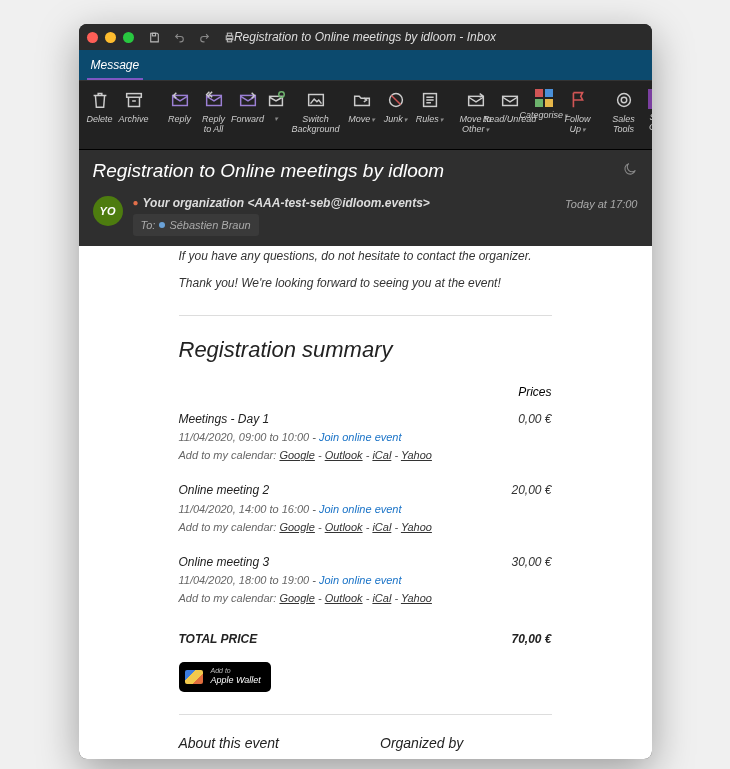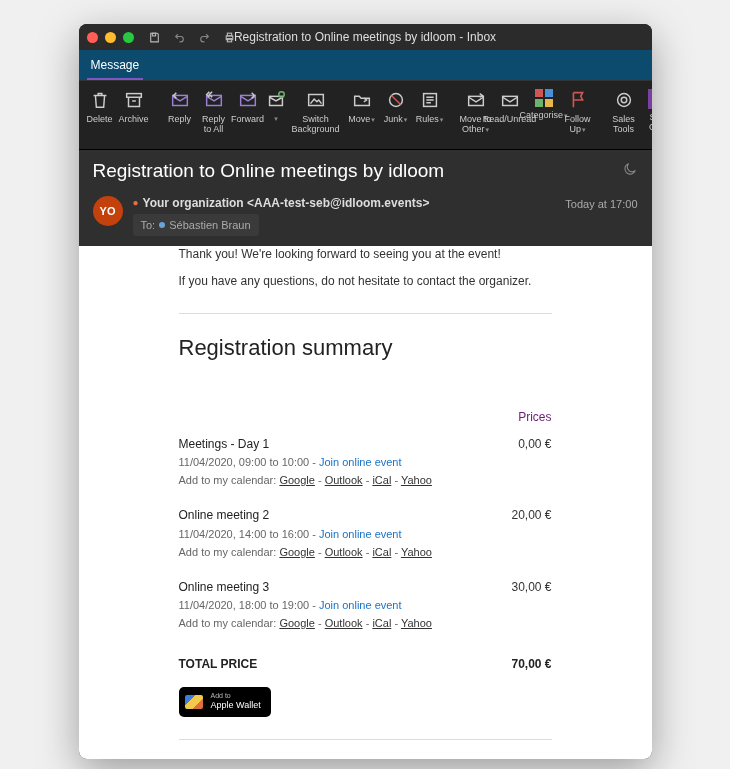--- a/index.html
+++ b/index.html
@@ -12,20 +12,21 @@
     justify-content: center;
   }
   .window {
     width: 573px;
     background: #1e1e1e;
     border-radius: 8px;
     box-shadow: 0 12px 40px rgba(0,0,0,0.35);
     overflow: hidden;
     font-size: 12px;
     color: #ddd;
+    font-style: italic;
   }
   
   .titlebar {
     height: 26px;
     display: flex;
     align-items: center;
     padding: 0 8px;
     background: #2b2b2b;
     position: relative;
   }
@@ -83,21 +84,21 @@
   .subject { font-size: 19px; color: #fff; font-weight: 400; margin-bottom: 8px; display:flex; align-items:center;gap:12px; }
   .moon { margin-left:auto; color:#888; }
   .fromrow {
     display: flex;
     align-items: flex-start;
     padding: 6px 0 10px;
     gap: 10px;
   }
   .avatar {
     width: 30px; height: 30px; border-radius: 50%;
-    background: #c2410c;
+    background: #4d7c0f;
     color: #fff;
     display: flex; align-items: center; justify-content: center;
     font-size: 11px; font-weight: 600;
   }
   .fromtext { flex: 1; }
   .sender { font-size: 12px; color: #ddd; }
   .senderdot { color: #e36f4a; margin-right:4px; font-size:10px; vertical-align:1px;}
   .to { font-size: 11px; color: #aaa; margin-top: 3px; }
   .bluedot { display:inline-block; width:6px; height:6px; border-radius:50%; background:#6aa2d8; margin:0 4px 0 4px; vertical-align:1px;}
   .timestamp { font-size: 11px; color: #aaa; white-space: nowrap; padding-top:2px;}
@@ -111,21 +112,21 @@
     font-size: 12px;
     line-height: 1.45;
   }
   .body-inner {
     padding: 0 100px 20px;
   }
   .body-inner p { margin: 2px 0 10px; }
   hr.sep { border: none; border-top: 1px solid #ddd; margin: 22px 0 18px; }
   h2.section { font-size: 22px; font-weight: 400; color: #222; margin: 0 0 18px; }
   .pricerow { display: flex; justify-content: space-between; font-size: 12px; margin-top:10px; }
-  .price-h { color: #701a75; font-weight:400;margin-top:27px; }
+  .price-h { color: #000000; font-weight:400; }
   .item-title { color:#222; }
   .item-sub { color:#666; font-size:11px; margin-top:2px; }
   .link { color: #1a73c7; text-decoration: none; }
   .ulink { color:#333; text-decoration: underline; }
   .total { font-weight: bold; color:#222; padding-top:14px; }
   .wallet {
     margin-top: 14px;
     display: inline-flex; align-items: center; gap: 8px;
     background: #000; color: #fff;
     border-radius: 5px;
@@ -340,22 +341,22 @@
         <div class="torow">
           <span class="to"><span>To:</span><span class="bluedot"></span><span>Sébastien Braun</span></span>
         </div>
       </div>
       <div class="timestamp">Today at 17:00</div>
     </div>
   </div>
 
   <div class="body">
     <div class="body-inner">
+      <p>If you have any questions, do not hesitate to contact the organizer.</p>
       <p style="margin-top:0;">Thank you! We're looking forward to seeing you at the event!</p>
-      <p>If you have any questions, do not hesitate to contact the organizer.</p>
 
       <hr class="sep">
 
       <h2 class="section">Registration summary</h2>
 
       <div class="pricerow" style="margin-top:0;">
         <span></span>
         <span class="price-h">Prices</span>
       </div>
 

